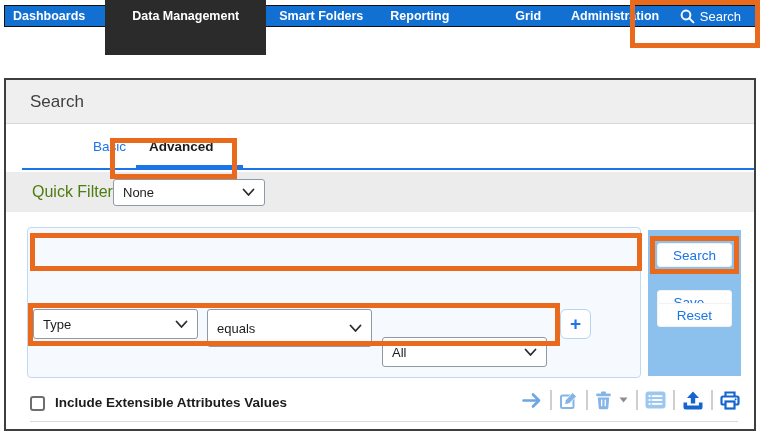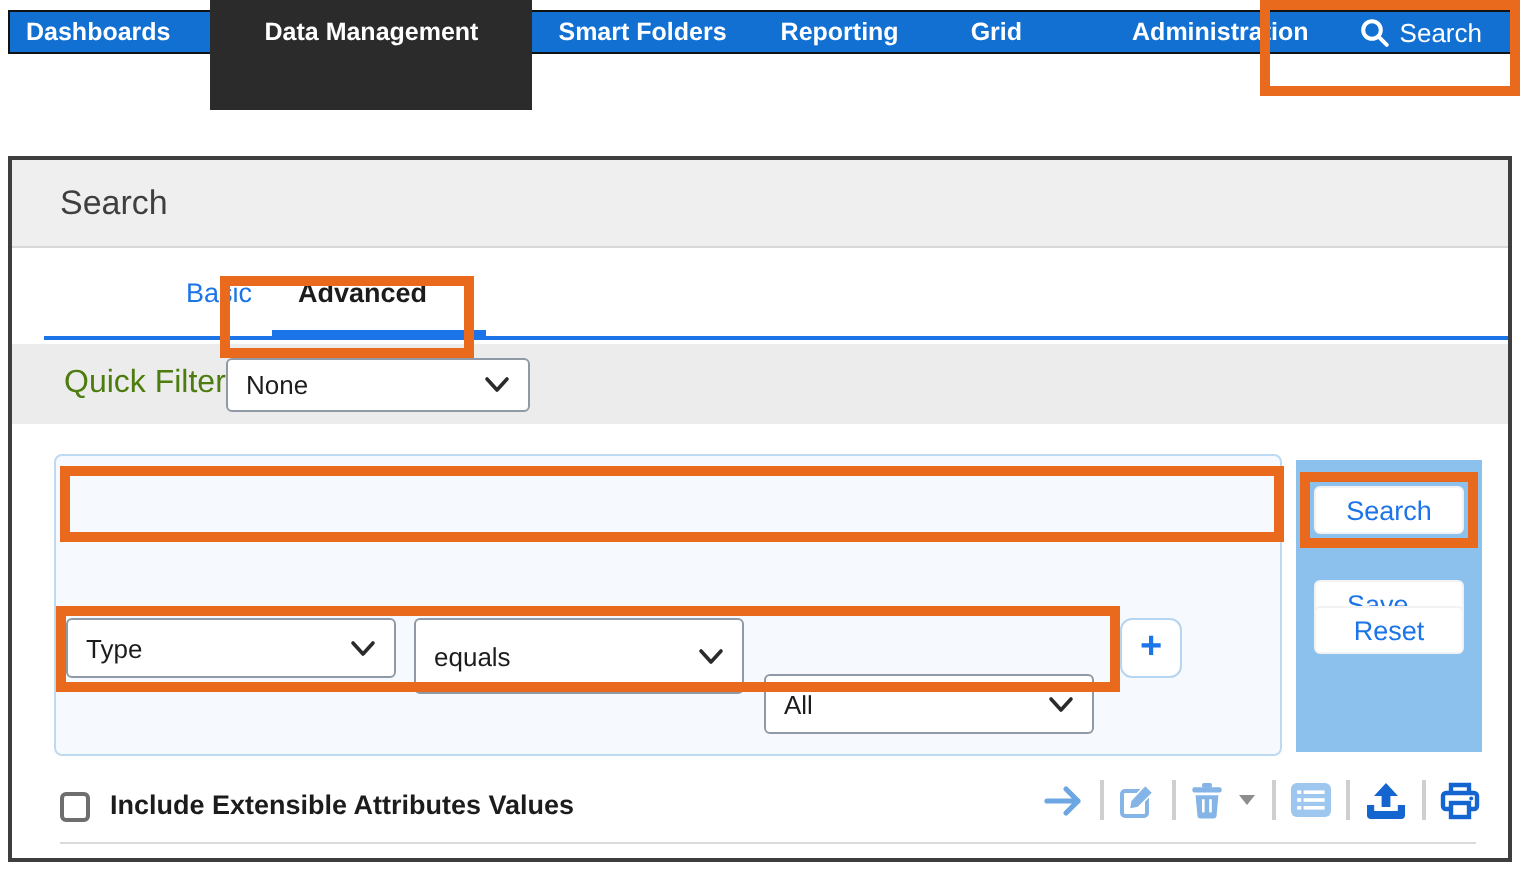--- a/index.html
+++ b/index.html
@@ -6,22 +6,22 @@
   body{width:763px;height:435px;position:relative;font-family:"Liberation Sans",sans-serif;overflow:hidden;}
   .abs{position:absolute;box-sizing:border-box;}
   
   #navbar{left:4px;top:5px;width:752px;height:22px;background:#1170d2;border:1px solid #121212;
           display:flex;align-items:center;color:#fff;font-size:12.5px;font-weight:bold;}
   .nav-item{white-space:nowrap;cursor:pointer;}
   .nav-dashboards{margin-left:8px;}
   .nav-dm{margin-left:20px;background:#2b2b2b;height:45px;display:flex;align-items:center;padding:16px 27px;}
   .nav-sf{margin-left:13px;}
   .nav-rep{margin-left:27px;}
-  .nav-grid{margin-left:36px;}
-  .nav-adm{margin-left:55px;text-align:right;}
+  .nav-grid{margin-left:66px;}
+  .nav-adm{margin-left:30px;text-align:right;}
   .nav-search{margin-left:auto;margin-right:14px;display:flex;align-items:center;gap:5px;font-weight:normal;font-size:13px;}
   
   .hl{border:5px solid #e96a1d;background:transparent;pointer-events:none;z-index:30;}
   #hl-nav-search{left:630px;top:0px;width:130px;height:48px;}
   
   #panel{left:4px;top:78px;width:752px;height:353px;background:#fff;border:2px solid #3e3e3e;}
   #panel-header{left:0;top:0;right:0;height:44px;background:#efeff0;border-bottom:1px solid #d8d8d8;}
   #panel-title{left:24px;top:0;line-height:44px;font-size:17px;color:#3f3f3f;}
   #tabs-row{left:16px;top:44px;right:0;height:46px;border-bottom:2px solid #1b74e8;background:#fff;}
   .tab{top:15px;font-size:13.5px;cursor:pointer;}

